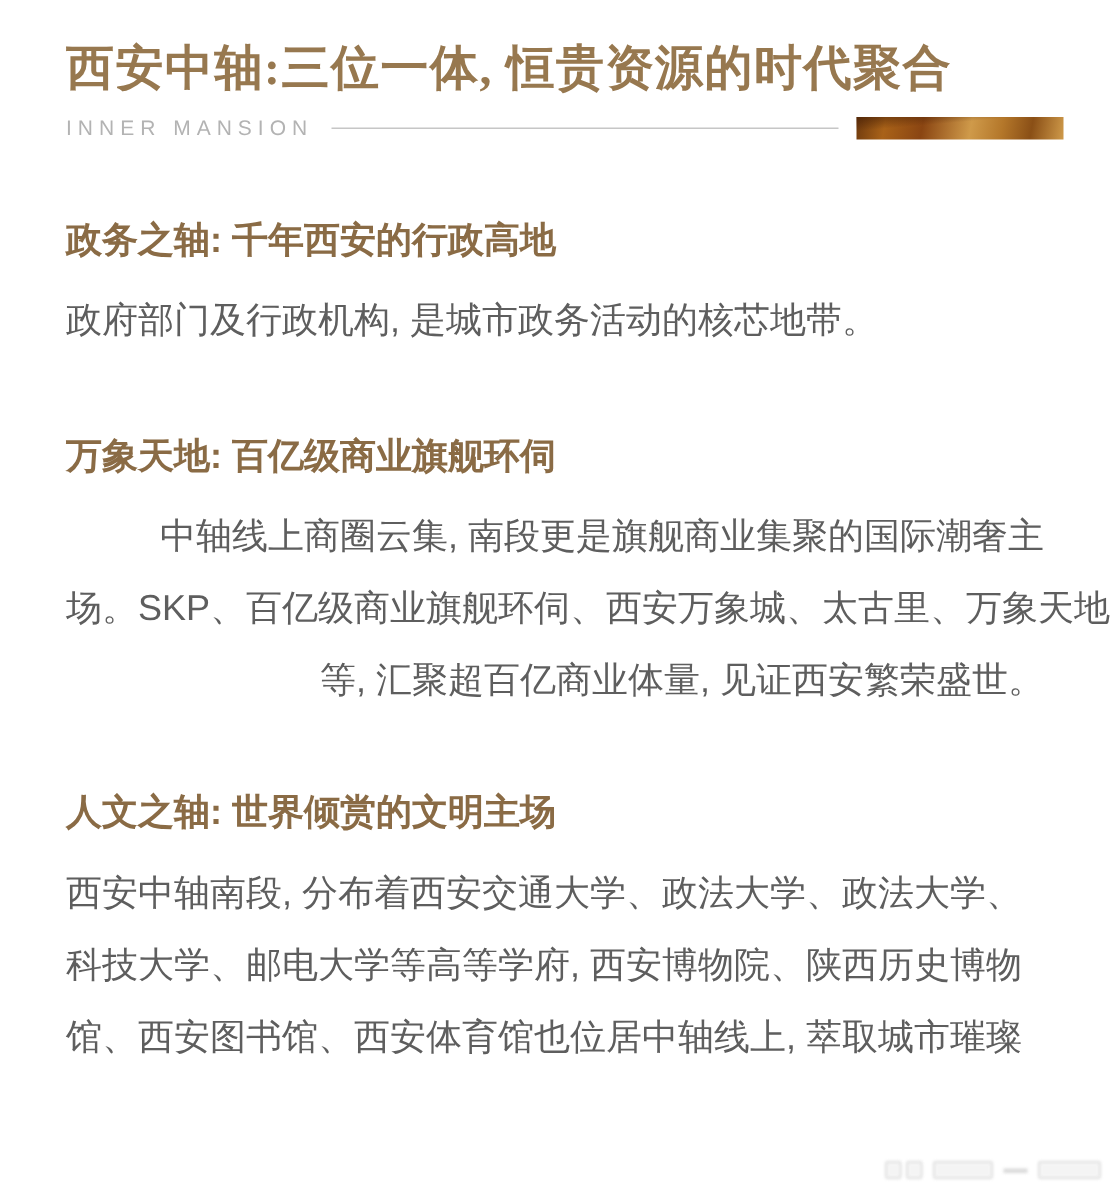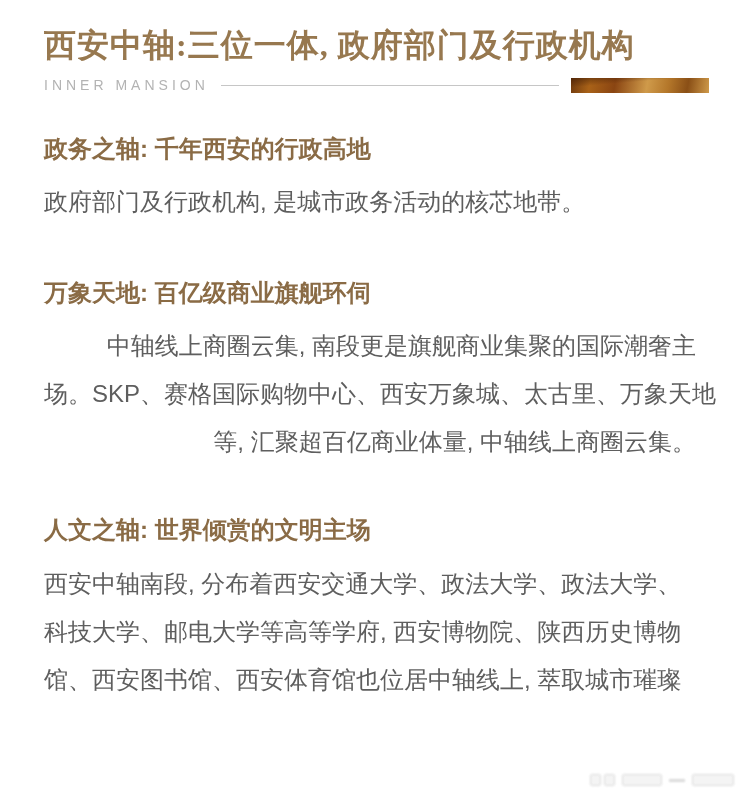--- a/index.html
+++ b/index.html
@@ -73,21 +73,21 @@
     line-height:30px;
     color:var(--c-heading);
     white-space:nowrap;
   }
   .section-body{
     font-size:24px;
     line-height:48px;
     color:var(--c-body);
   }
   .section-body .line{white-space:nowrap;}
-  #section-1 .section-heading{margin-top:40px;}
+  #section-1 .section-heading{margin-top:52px;}
   #section-1 .section-body{margin-top:14px;}
   #section-2 .section-heading{margin-top:52px;}
   #section-2 .section-body{margin-top:14px;text-align:right;}
   #section-3 .section-heading{margin-top:49px;}
   #section-3 .section-body{margin-top:15px;}
   .watermark{
     position:absolute;
     right:6px;
     bottom:4px;
     display:flex;
@@ -106,41 +106,41 @@
   .wm-b{width:11px;margin-left:-4px;}
   .wm-c{width:40px;}
   .wm-dash{width:16px;height:3px;border:none;background:var(--c-watermark);align-self:center;}
   .wm-d{width:42px;}
 </style>
 </head>
 <body>
 
 <div class="page">
 
-  <h1 class="main-title">西安中轴:三位一体, 政府部门及行政机构</h1>
+  <h1 class="main-title">西安中轴:三位一体, 恒贵资源的时代聚合</h1>
 
   <div class="header-row">
     <span class="brand-en">INNER MANSION</span>
     <span class="header-line"></span>
     <span class="gold-bar"></span>
   </div>
 
   <section id="section-1">
     <h2 class="section-heading">政务之轴: 千年西安的行政高地</h2>
     <div class="section-body">
       <div class="line">政府部门及行政机构, 是城市政务活动的核芯地带。</div>
     </div>
   </section>
 
   <section id="section-2">
     <h2 class="section-heading">万象天地: 百亿级商业旗舰环伺</h2>
     <div class="section-body">
       <div class="line">中轴线上商圈云集, 南段更是旗舰商业集聚的国际潮奢主</div>
-      <div class="line">场。SKP、赛格国际购物中心、西安万象城、太古里、万象天地</div>
-      <div class="line">等, 汇聚超百亿商业体量, 中轴线上商圈云集。</div>
+      <div class="line">场。SKP、百亿级商业旗舰环伺、西安万象城、太古里、万象天地</div>
+      <div class="line">等, 汇聚超百亿商业体量, 见证西安繁荣盛世。</div>
     </div>
   </section>
 
   <section id="section-3">
     <h2 class="section-heading">人文之轴: 世界倾赏的文明主场</h2>
     <div class="section-body">
       <div class="line">西安中轴南段, 分布着西安交通大学、政法大学、政法大学、</div>
       <div class="line">科技大学、邮电大学等高等学府, 西安博物院、陕西历史博物</div>
       <div class="line">馆、西安图书馆、西安体育馆也位居中轴线上, 萃取城市璀璨</div>
     </div>

